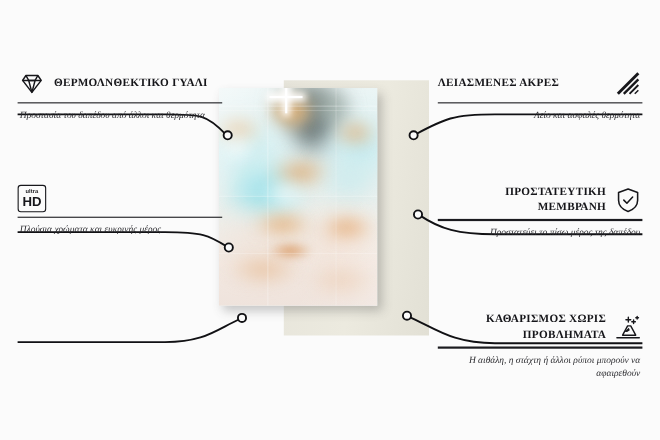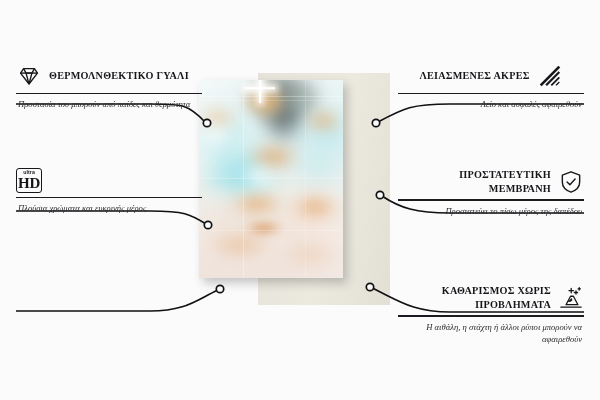--- a/index.html
+++ b/index.html
@@ -47,21 +47,21 @@
   .sparkle:before{width:30px;height:1.6px;transform:translate(-50%,-50%);}
   .sparkle:after{width:1.6px;height:30px;transform:translate(-50%,-50%);}
 
   
   .wires{position:absolute;inset:0;pointer-events:none;}
 
   
   .feat{position:absolute;width:186px;}
   .feat .top{display:flex;align-items:center;gap:7px;}
   .feat.left .top{justify-content:flex-start;}
-  .feat.right .top{justify-content:center;}
+  .feat.right .top{justify-content:space-between;}
   .ttl{
     font-size:10.2px;font-weight:700;letter-spacing:.25px;line-height:1.34;
     text-transform:uppercase;
   }
   .feat.left .ttl{text-align:left;}
   .feat.right .ttl{text-align:right;}
   .rule{height:1.4px;background:#1b1b1f;margin:4px 0 4px;width:100%;}
   .desc{
     font-size:8.6px;line-height:1.42;color:#2a2a2e;font-style:italic;
   }
@@ -69,21 +69,21 @@
   .feat.right .desc{text-align:right;padding-right:2px;}
 
   .ico{flex:0 0 auto;width:26px;height:26px;display:block;}
 
   .hdbox{
     width:24px;height:23px;border:1.5px solid #17171b;border-radius:3px;
     display:flex;flex-direction:column;align-items:center;justify-content:center;
     line-height:1;
   }
   .hdbox .u{font-size:5.2px;font-weight:700;letter-spacing:.1px;font-family:"Liberation Sans",sans-serif;}
-  .hdbox .h{font-size:15px;font-weight:700;letter-spacing:-.2px;font-family:Liberation Serif, serif;margin-top:.5px;}
+  .hdbox .h{font-size:12px;font-weight:700;letter-spacing:-.2px;font-family:Liberation Sans, sans-serif;margin-top:.5px;}
 </style>
 </head>
 <body>
 
 <div class="stage">
 
   <div class="backdrop"></div>
 
   <div class="panel">
     <div class="art">
@@ -155,21 +155,21 @@
           <path d="M4.2 9.3 L7 5.2 H17 L19.8 9.3 L12 19.4 Z"></path>
           <path d="M4.2 9.3 H19.8"></path>
             <path d="M7 5.2 L9.3 9.3 L12 19.4"></path>
           <path d="M17 5.2 L14.7 9.3 L12 19.4"></path>
             <path d="M9.3 9.3 H14.7"></path>
         </g>
       </svg>
       <div class="ttl">ΘΕΡΜΟΛΝΘΕΚΤΙΚΟ ΓΥΑΛΙ</div>
     </div>
     <div class="rule"></div>
-    <div class="desc">Προστασία του μπορούν από παίδες και θερμότητα</div>
+    <div class="desc">Προστασία του δαπέδου από άλλοι και θερμότητα</div>
   </div>
 
   <div class="feat left" style="left:16px;top:168px;">
     <div class="top">
       <div class="ico hdbox">
         <span class="u">ultra</span>
         <span class="h">HD</span>
       </div>
     </div>
     <div class="rule"></div>
@@ -183,21 +183,21 @@
       <svg class="ico" viewBox="0 0 24 24">
         <g fill="none" stroke="#17171b" stroke-linecap="butt">
           <path d="M3.4 20.6 L20.6 3.4" stroke-width="2.4"></path>
           <path d="M8.4 20.6 L20.6 8.4" stroke-width="2"></path>
           <path d="M13.2 20.6 L20.6 13.2" stroke-width="1.6"></path>
           <path d="M17.6 20.6 L20.6 17.6" stroke-width="1.2"></path>
         </g>
       </svg>
     </div>
     <div class="rule"></div>
-    <div class="desc">Λείο και ασφαλές αφαιρεθούν</div>
+    <div class="desc">Λείο και ασφαλές θερμότητα</div>
   </div>
 
   <div class="feat right" style="left:398px;top:168px;">
     <div class="top">
       <div class="ttl">ΠΡΟΣΤΑΤΕΥΤΙΚΗ ΜΕΜΒΡΑΝΗ</div>
       <svg class="ico" viewBox="0 0 24 24">
         <g fill="none" stroke="#17171b" stroke-width="1.3" stroke-linejoin="round" stroke-linecap="round">
           <path d="M12 2.6 L20 5.6 V12 c0 5-3.5 7.8-8 9.4 C7.5 19.8 4 17 4 12 V5.6 Z"></path>
           <path d="M8.4 11.9 L11 14.5 L15.8 9.3"></path>
         </g>

